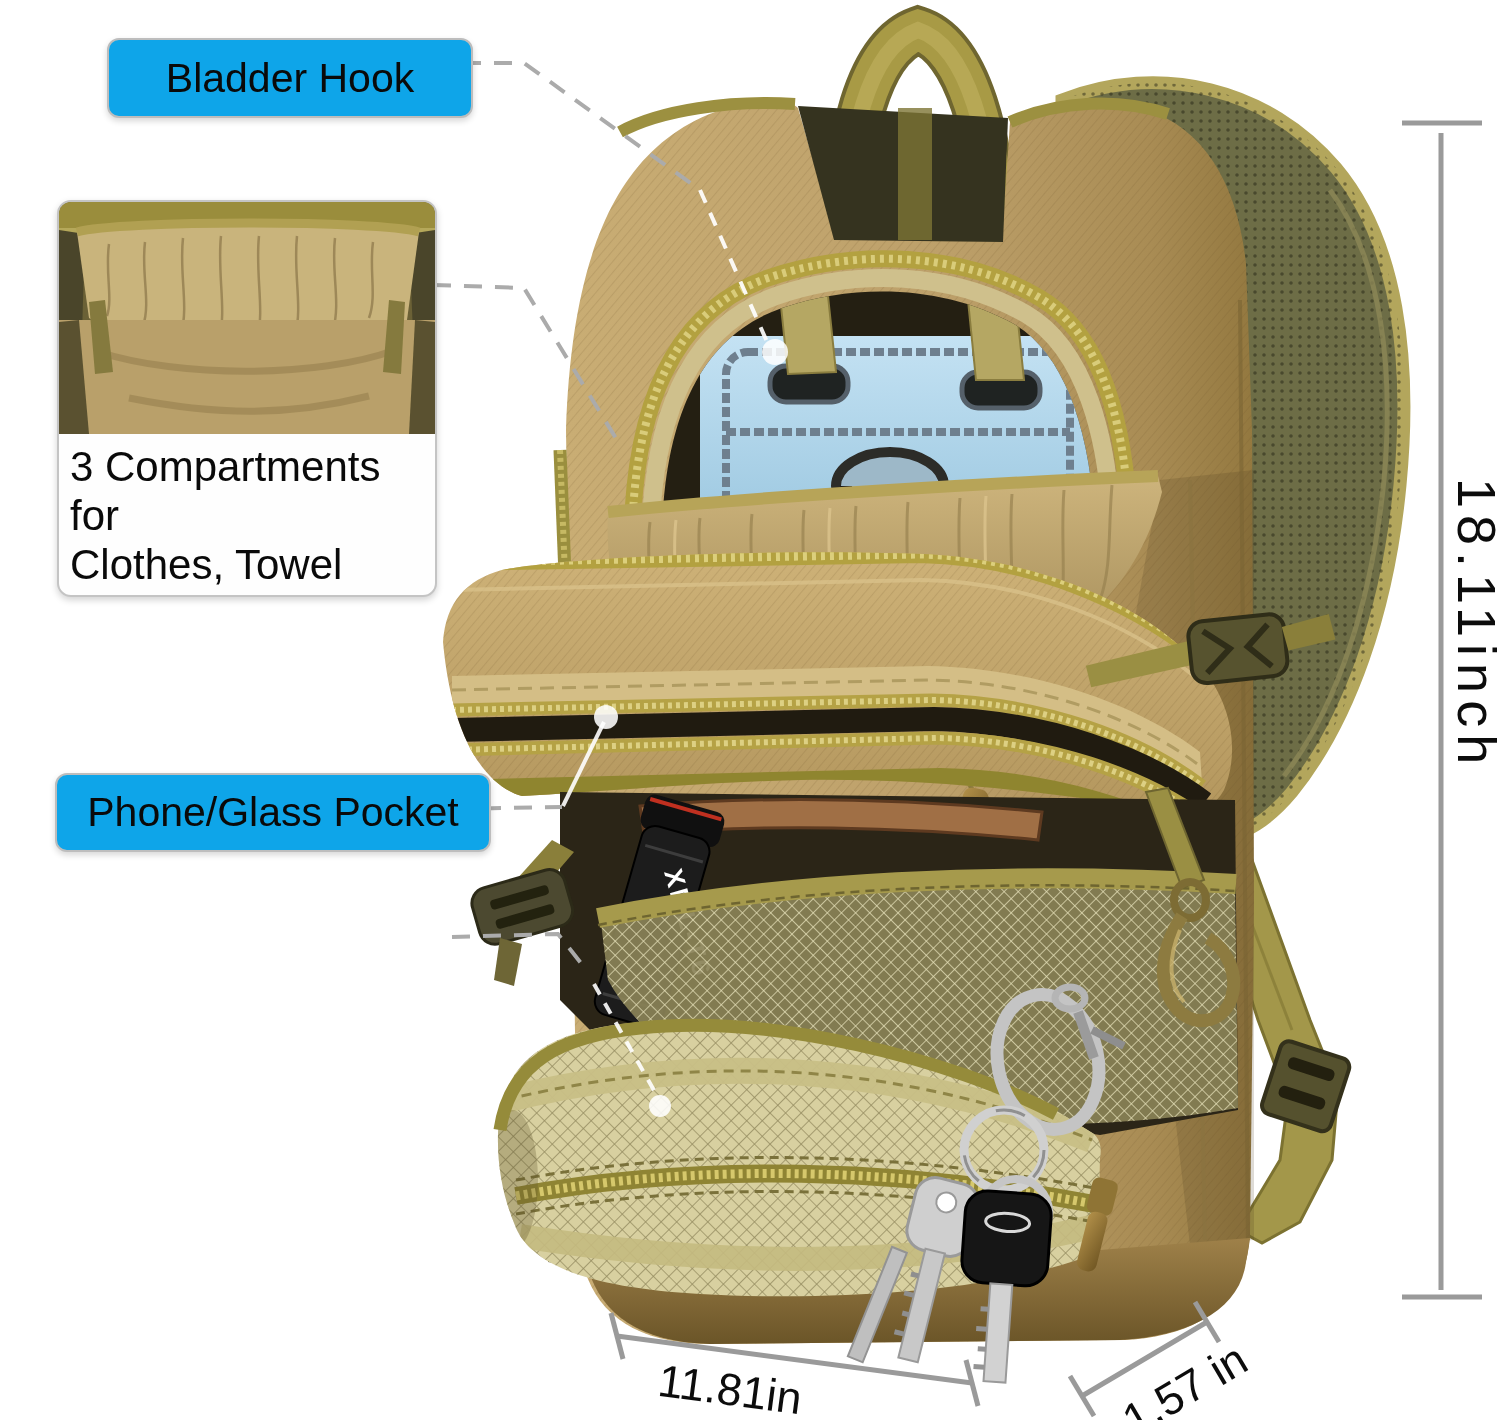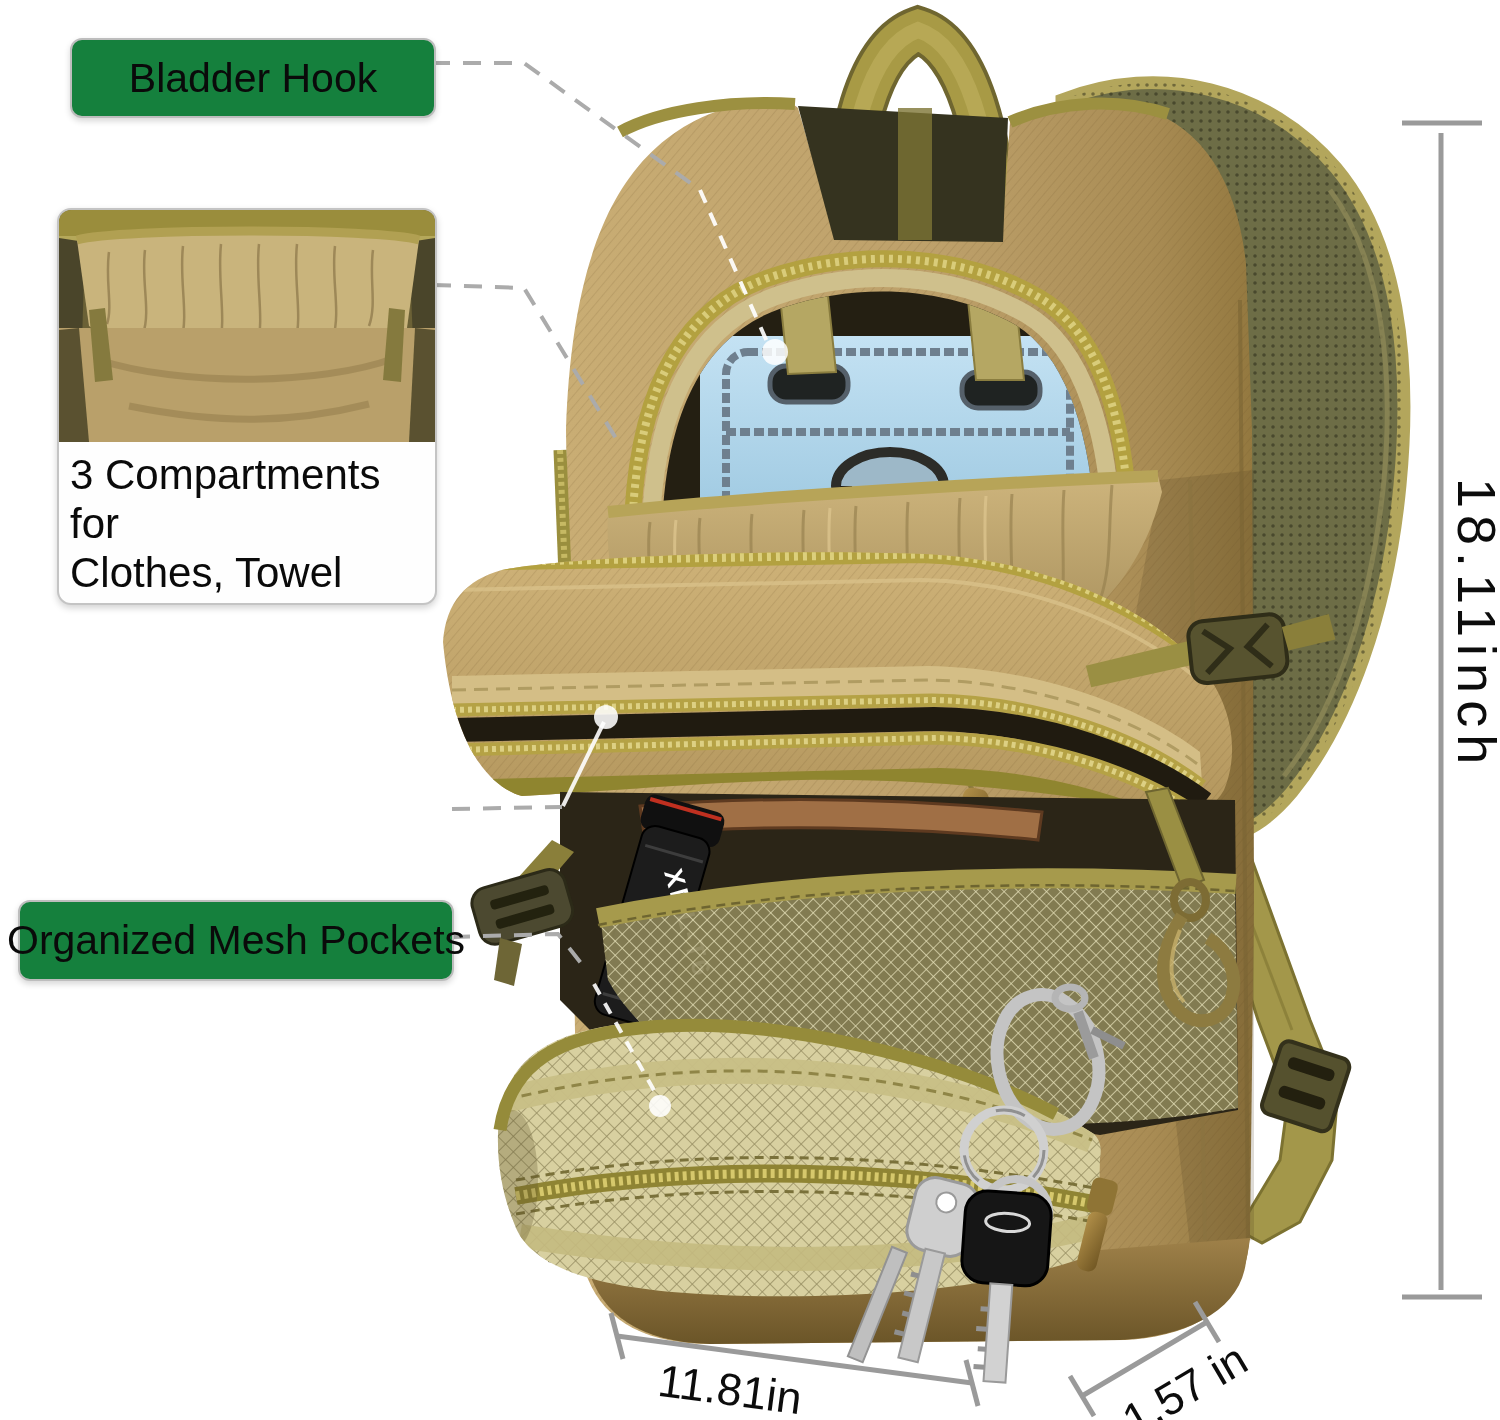--- a/index.html
+++ b/index.html
@@ -1,22 +1,22 @@
 <!DOCTYPE html>
 <html><head>
 <meta charset="utf-8">
 <style>
   html,body{margin:0;padding:0;background:#ffffff;}
   .canvas{position:relative;width:1500px;height:1420px;background:#fff;overflow:hidden;
           font-family:"Liberation Sans",sans-serif;}
   .canvas svg.art{position:absolute;left:0;top:0;}
-  .callout{position:absolute;background:#15803d;border:2px solid #bdbdbd;border-radius:12px;
+  .callout{position:absolute;background:#0ea5e9;border:2px solid #bdbdbd;border-radius:12px;
            box-shadow:0 3px 6px rgba(0,0,0,.16);display:flex;align-items:center;justify-content:center;
-           color:#0a0a0a;font-size:41px;white-space:nowrap;}
-  .inset-card{position:absolute;left:57px;top:208px;width:376px;height:393px;background:#fefefe;
+           color:#0a0a0a;font-size:41px;white-space:nowrap;margin-left:37px;}
+  .inset-card{position:absolute;left:57px;top:200px;width:376px;height:393px;background:#fefefe;
            border:2px solid #c4c4c4;border-radius:14px;box-shadow:0 3px 7px rgba(0,0,0,.18);overflow:hidden;}
   .inset-card svg{display:block;}
   .inset-text{padding:8px 8px 0 11px;color:#0a0a0a;font-size:42px;line-height:49px;}
   .dim{position:absolute;color:#0c0c0c;}
   .dim-h{left:1446px;top:478px;writing-mode:vertical-rl;font-size:54px;letter-spacing:7px;}
   .dim-w{left:610px;top:1364px;width:240px;text-align:center;font-size:45px;transform:rotate(7.5deg);}
   .dim-d{left:1090px;top:1364px;width:190px;text-align:center;font-size:45px;transform:rotate(-30.5deg);}
 </style>
 </head>
 <body>
@@ -351,22 +351,22 @@
     <polygon points="376,120 356,118 350,232 376,232" fill="#5a5130"></polygon>
     <polygon points="30,100 46,98 54,170 36,172" fill="#857a3e"></polygon>
     <polygon points="346,100 330,98 324,170 342,172" fill="#857a3e"></polygon>
   </svg>
   <div class="inset-text">
     <div>3 Compartments for</div>
     <div>Clothes, Towel</div>
   </div>
 </div>
 
-
-<div class="callout" style="left:18px;top:900px;width:432px;height:77px;">
-  <span>Organized Mesh Pockets</span>
+<div class="callout" style="left:18px;top:773px;width:432px;height:75px;">
+  <span>Phone/Glass Pocket</span>
 </div>
+
 
 <div class="dim dim-h">18.11inch</div>
 <div class="dim dim-w">11.81in</div>
 <div class="dim dim-d">1.57 in</div>
 
 </div>
 
 </body></html>

